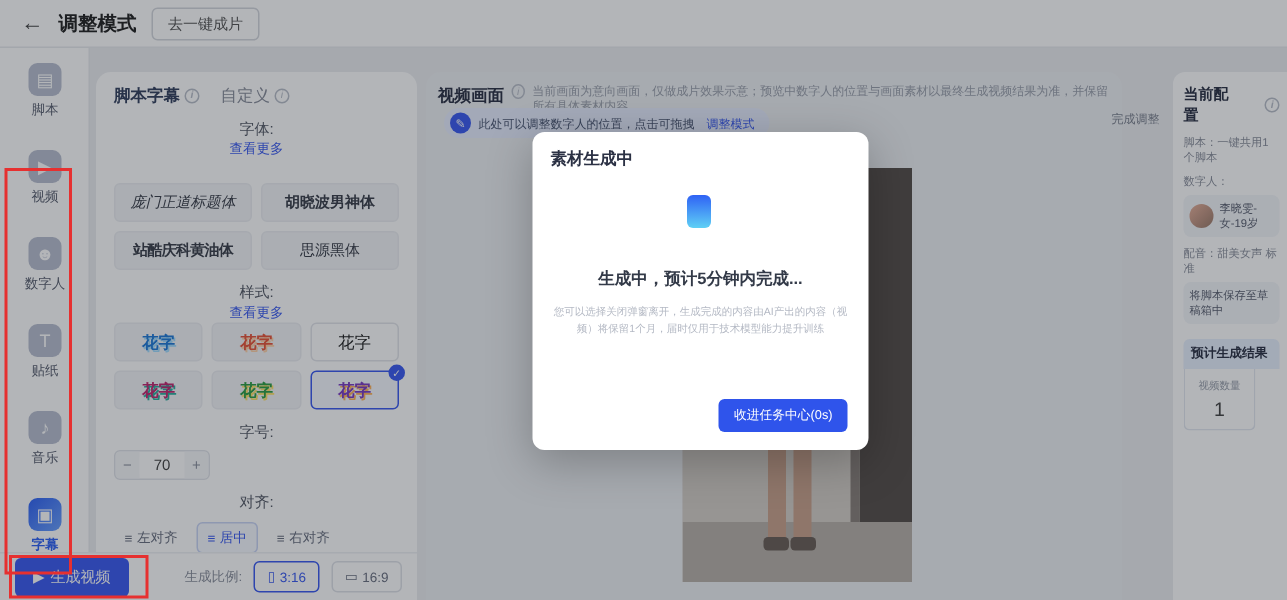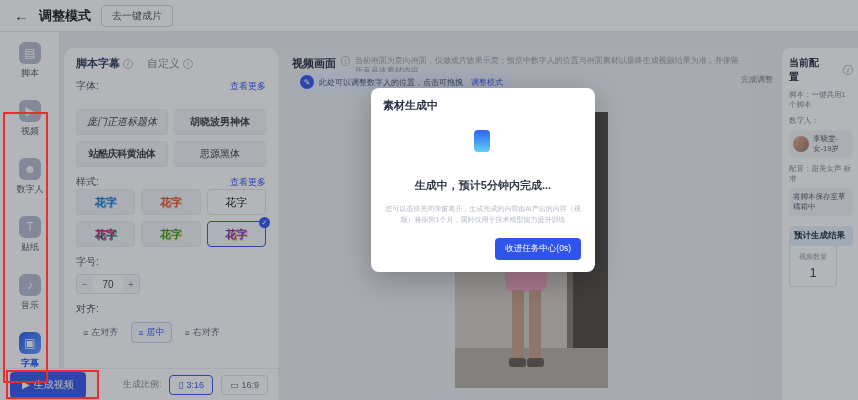--- a/index.html
+++ b/index.html
@@ -20,21 +20,21 @@
   .rail-lbl { font-size:9px; color:#5a6070; }
   .rail-item.sel .rail-ico { background:linear-gradient(135deg,#2f62f5,#6aa0ff); }
   .rail-item.sel .rail-lbl { color:#2f62f5; font-weight:bold; }
 
   
   #card { left:64px; top:48px; width:214px; height:352px; background:#ffffff; border-radius:10px 10px 0 0; padding:8px 12px; }
   .tabs { display:flex; gap:14px; align-items:center; }
   .tab { font-size:11px; color:#8a8f9c; display:flex; gap:3px; align-items:center; }
   .tab.on { color:#33405e; font-weight:bold; }
   .ifo { display:inline-flex; width:10px; height:10px; border:1px solid #b9bec9; border-radius:50%; color:#b9bec9; font-size:7px; align-items:center; justify-content:center; font-style:italic; }
-  .secrow { display:flex; justify-content:space-between; align-items:center; margin-top:8px; }
+  .secrow { display:flex; justify-content:space-between; align-items:center; margin-top:8px;flex-direction:column; }
   .seclbl { font-size:10px; color:#555a66; }
   .more { font-size:9px; color:#3b5bf0; cursor:pointer; }
   .grid2 { display:grid; grid-template-columns:1fr 1fr; gap:6px; margin-top:16px; }
   .fontbtn { height:26px; background:#f4f5f8; border:1px solid #eceef2; border-radius:4px; font-size:10px; color:#3a3f4a; display:flex; align-items:center; justify-content:center; cursor:pointer; overflow:hidden; white-space:nowrap; }
   .f1 { font-family:"DejaVu Serif",serif; font-style:italic; }
   .f2 { font-weight:bold; }
   .f3 { font-weight:bold; letter-spacing:-0.5px; }
   .grid3 { display:grid; grid-template-columns:1fr 1fr 1fr; gap:6px; margin-top:0; }
   .tile { position:relative; height:26px; background:#f4f5f8; border:1px solid #eceef2; border-radius:4px; font-size:11px; font-weight:bold; display:flex; align-items:center; justify-content:center; cursor:pointer; }
   .hz1 { color:#1f7bd9; text-shadow:1px 1px 0 #9fdcff; }
@@ -81,21 +81,21 @@
   .cfgline { font-size:7.5px; color:#8a8f9c; margin-top:6px; line-height:1.35; }
   .cfgcard { margin-top:4px; background:#f4f6fa; border-radius:5px; padding:4px; font-size:7.5px; color:#5a6070; display:flex; gap:4px; align-items:center; line-height:1.3; }
   .avatar { width:16px; height:16px; border-radius:50%; background:linear-gradient(135deg,#e8b09a,#9a7a6a); flex:0 0 auto; }
   #resulthead { margin-top:10px; background:#e8f0fe; color:#2b3144; font-size:8.5px; font-weight:bold; padding:4px 5px; border-radius:4px 4px 0 0; }
   #resultbox { border:1px solid #e4e8f0; border-top:none; border-radius:0 0 4px 4px; padding:6px 4px; text-align:center; width:48px; }
   #resultlbl { font-size:7px; color:#9aa0ac; }
   #resultval { font-size:13px; color:#444; margin-top:3px; }
 
   
   #dim { left:0; top:0; width:858px; height:400px; background:rgba(20,24,34,0.32); z-index:50; }
-  #modal { left:371px; top:88px; width:224px; height:184px; background:#ffffff; border-radius:8px; z-index:60; box-shadow:0 8px 30px rgba(0,0,0,0.25); padding:10px 12px; }
+  #modal { left:355px; top:88px; width:224px; height:212px; background:#ffffff; border-radius:8px; z-index:60; box-shadow:0 8px 30px rgba(0,0,0,0.25); padding:10px 12px; }
   #mtitle { font-size:11px; font-weight:bold; color:#2b3144; }
   #cube { position:absolute; left:103px; top:42px; width:16px; height:22px; border-radius:4px; background:linear-gradient(180deg,#2f62f5,#5fd0f5); }
   #mstatus { position:absolute; left:0; top:90px; width:224px; text-align:center; font-size:11px; font-weight:bold; color:#333a48; }
   #mnote { position:absolute; left:14px; top:115px; width:196px; text-align:center; font-size:7px; color:#b4b9c4; line-height:1.6; }
   #mbtn { position:absolute; right:14px; bottom:12px; background:#2f54eb; color:#fff; border:none; border-radius:4px; font-size:8.5px; padding:5px 10px; cursor:pointer; }
 
   
   .redbox { border:2px solid #e63030; z-index:100; background:transparent; }
   #red1 { left:3px; top:112px; width:45px; height:271px; }
   #red2 { left:6px; top:370px; width:93px; height:29px; }

